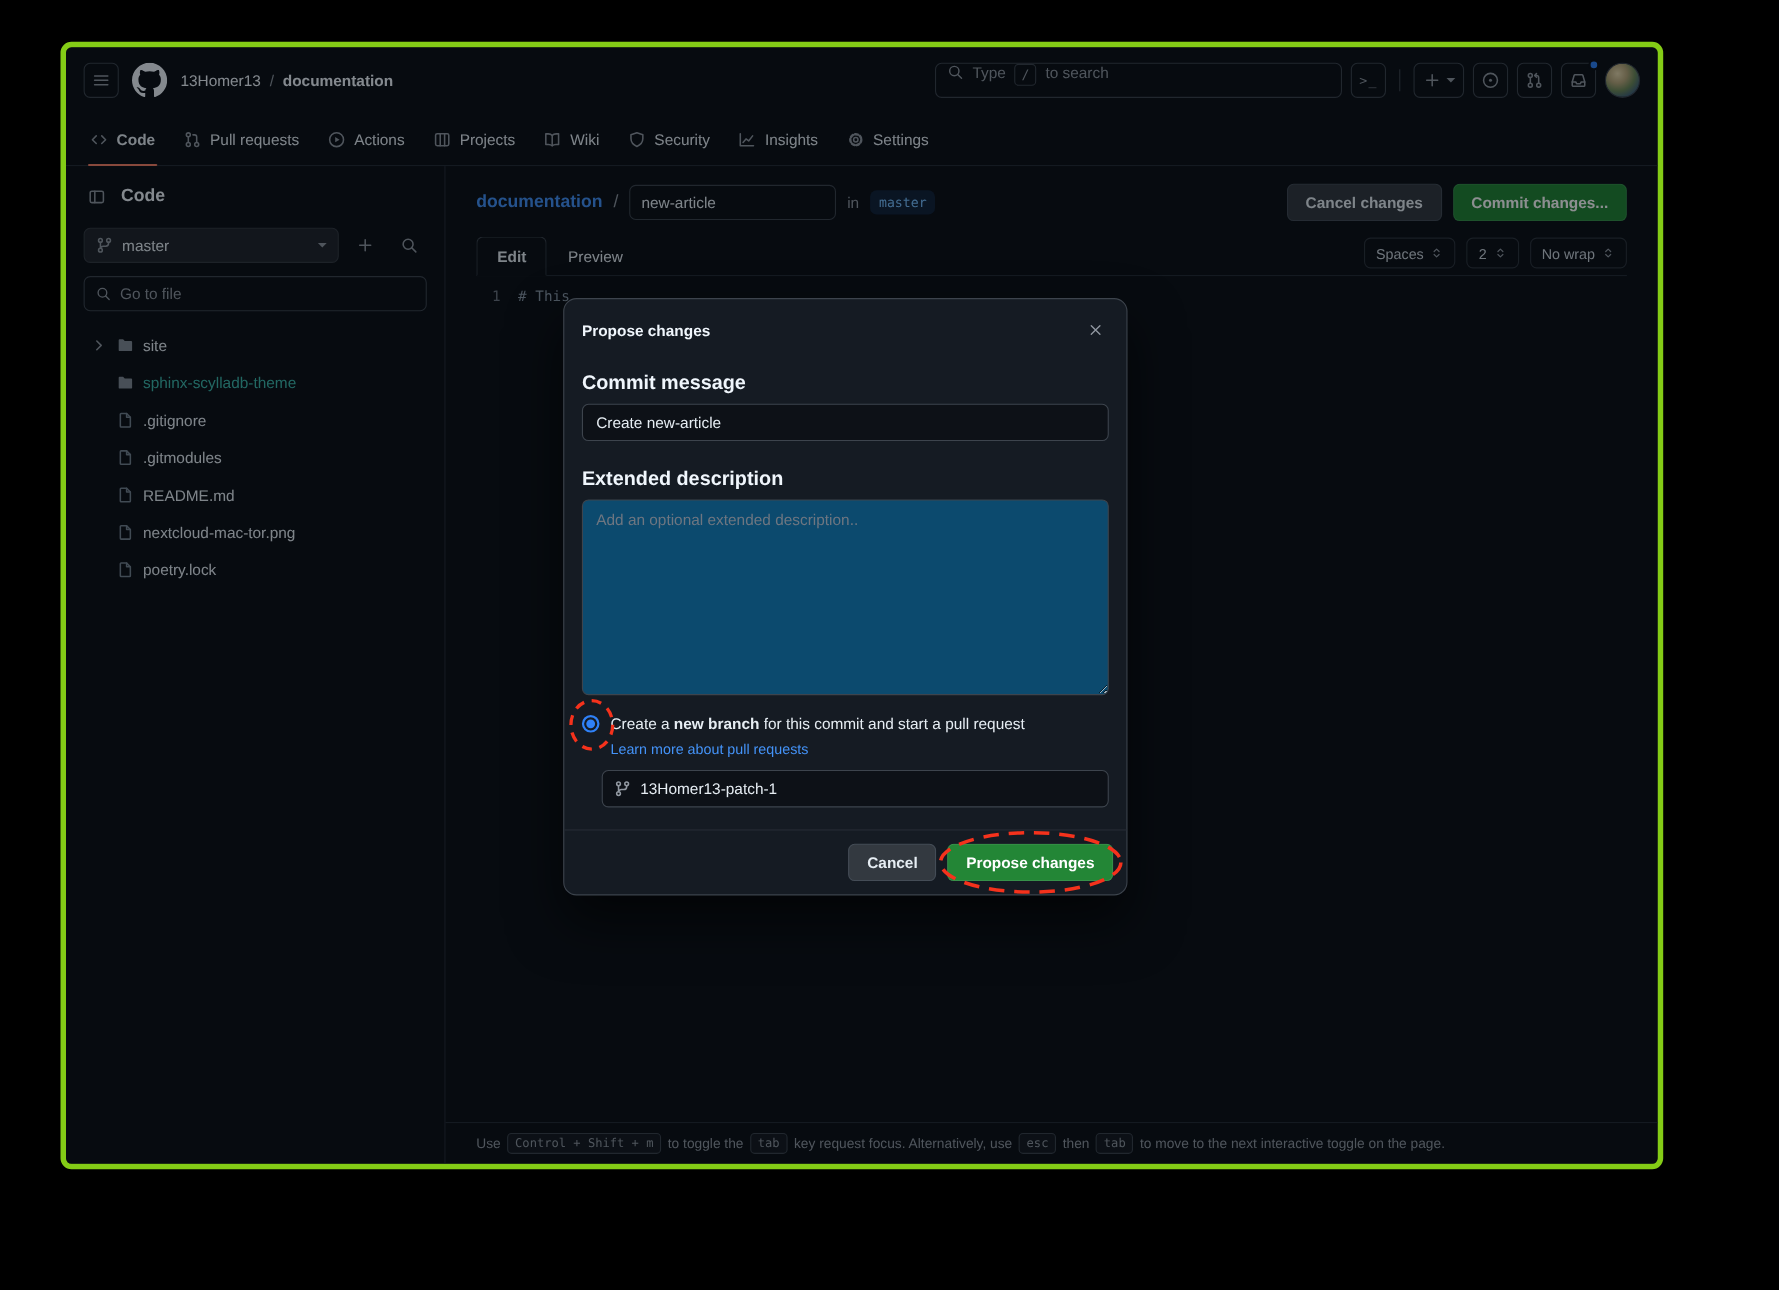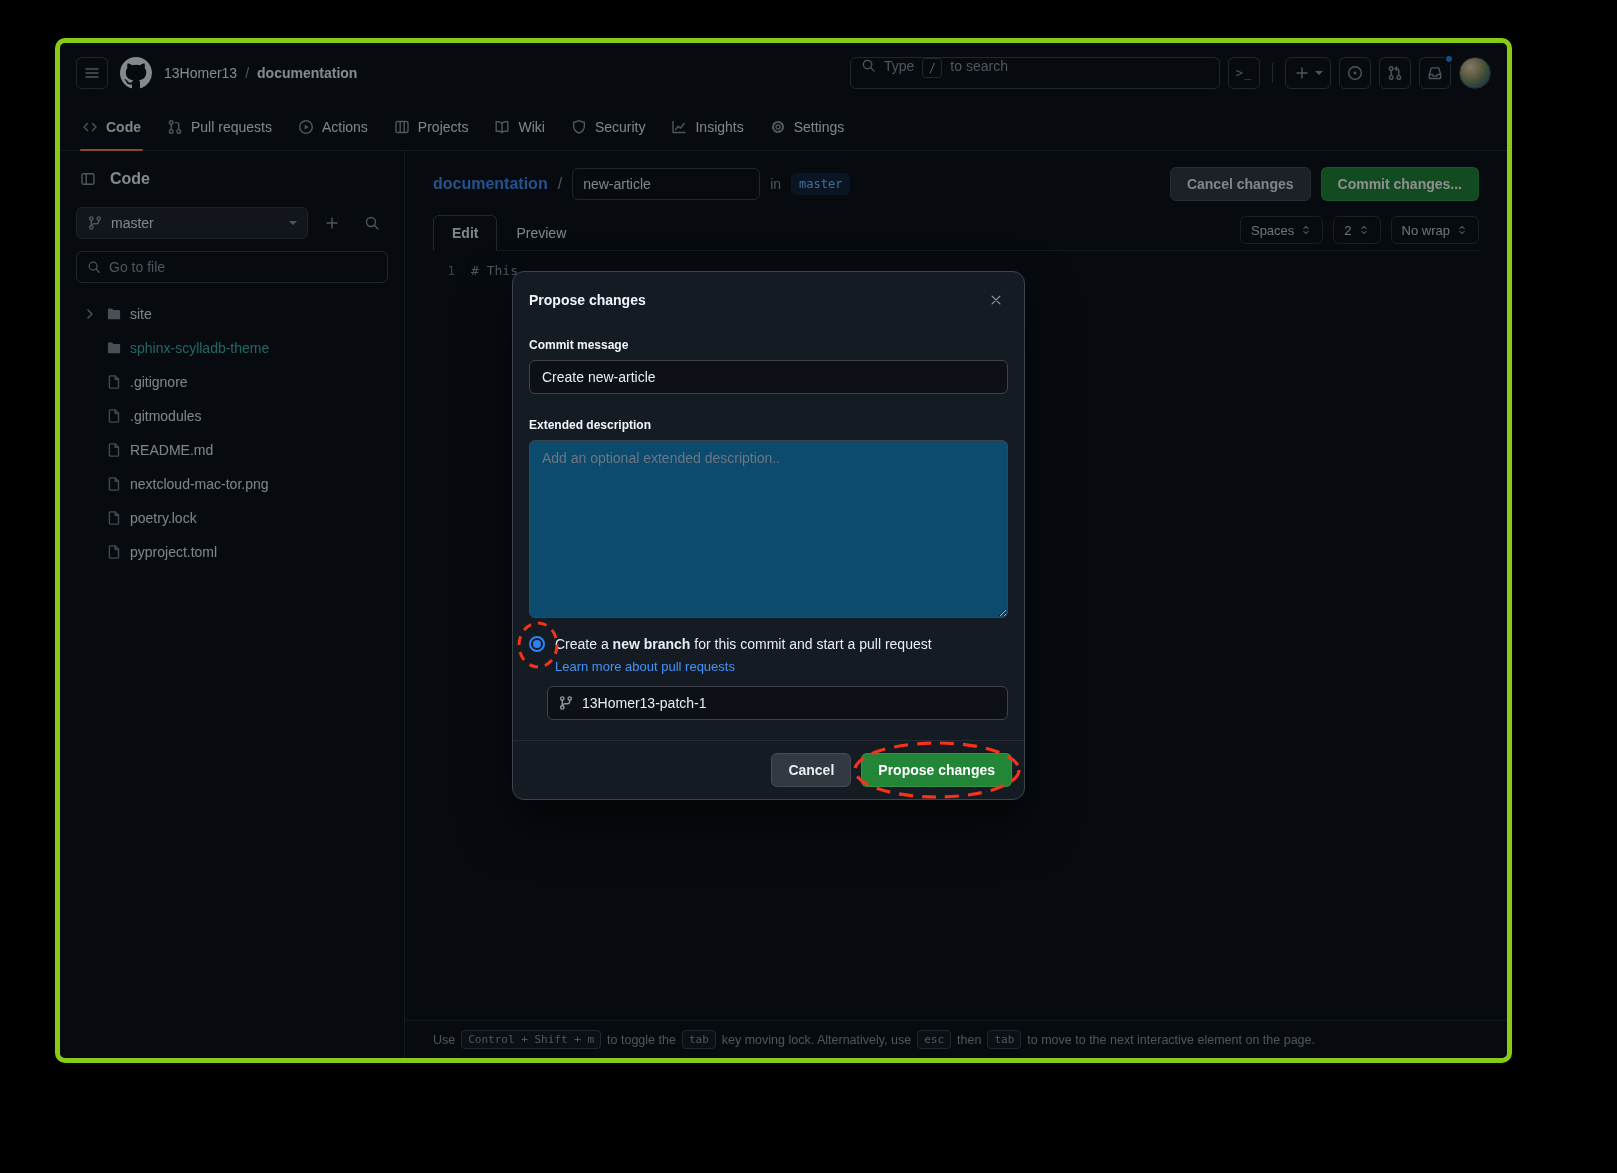--- a/index.html
+++ b/index.html
@@ -121,21 +121,21 @@
   .dim { position:absolute; inset:0; background:rgba(1,4,9,0.45); z-index:10; }
   .modal { position:absolute; left:452px; top:228px; width:513px; z-index:30;
            background:#151b23; border:1px solid #3d444d; border-radius:12px;
            box-shadow:0 24px 48px rgba(0,0,0,0.6); }
   .modal-header { display:flex; align-items:center; justify-content:space-between; padding:16px; }
   .modal-title { font-size:14px; font-weight:700; color:#f0f6fc; }
   .close-btn { width:24px; height:24px; display:inline-flex; align-items:center; justify-content:center;
                color:#9198a1; cursor:pointer; border-radius:6px; }
   .close-btn svg { width:14px; height:14px; }
   .modal-body { padding:2px 16px 14px; }
-  .field-label { font-weight:700; font-size:12px; color:#f0f6fc; margin:8px 0 8px; }
+  .field-label { font-weight:700; font-size:18px; color:#f0f6fc; margin:8px 0 8px; }
   .text-input { width:100%; height:34px; background:#0d1117; border:1px solid #3d444d;
                 border-radius:6px; color:#e6edf3; font-size:14px; padding:0 12px; outline:none; }
   .desc-area { width:100%; height:178px; background:#0c4a6e; border:1px solid #3d444d;
                border-radius:6px; color:#e6edf3; font-size:14px; padding:9px 12px; outline:none;
                resize:both; font-family:inherit; }
   .desc-area::placeholder { color:#6e7681; }
   .mb16 { margin-bottom:16px; }
   .radio-row { display:flex; align-items:center; gap:10px; margin-top:15px; font-size:14px; }
   .radio { width:16px; height:16px; border-radius:50%; border:1px solid #6e7681;
            flex-shrink:0; position:relative; cursor:pointer; }
@@ -380,28 +380,20 @@
           <span class="tree-name">nextcloud-mac-tor.png</span>
         </div>
         <div class="tree-row">
           <span class="chev-spacer"></span>
           <svg class="stroke file-ic" viewBox="0 0 16 16">
               <path d="M4.1 1.9h5l3.4 3.4v8.1c0 .4-.3.7-.7.7H4.1c-.4 0-.7-.3-.7-.7V2.6c0-.4.3-.7.7-.7Z"></path>
               <path d="M9.1 1.9v3.4h3.4"></path>
             </svg>
           <span class="tree-name">poetry.lock</span>
         </div>
-        <div class="tree-row">
-          <span class="chev-spacer"></span>
-          <svg class="stroke file-ic" viewBox="0 0 16 16">
-              <path d="M4.1 1.9h5l3.4 3.4v8.1c0 .4-.3.7-.7.7H4.1c-.4 0-.7-.3-.7-.7V2.6c0-.4.3-.7.7-.7Z"></path>
-              <path d="M9.1 1.9v3.4h3.4"></path>
-            </svg>
-          <span class="tree-name">pyproject.toml</span>
-        </div>
       </div>
     </div>
 
     <div class="main">
       <div class="file-head">
         <div class="file-crumb">
           <a class="repo-link">documentation</a>
           <span class="crumb-sep">/</span>
           <input class="filename-input" value="new-article" style="">
           <span class="in-lbl">in</span>
@@ -443,25 +435,25 @@
       <div class="editor">
         <span class="gutter">1</span>
         <span class="code-line"># This</span>
       </div>
 
       <div class="footer-hint">
         <span>Use</span>
         <kbd>Control + Shift + m</kbd>
         <span>to toggle the</span>
         <kbd>tab</kbd>
-        <span>key moving lock. Alternatively, use</span>
+        <span>key request focus. Alternatively, use</span>
         <kbd>esc</kbd>
         <span>then</span>
         <kbd>tab</kbd>
-        <span>to move to the next interactive element on the page.</span>
+        <span>to move to the next interactive toggle on the page.</span>
       </div>
     </div>
   </div>
 
   <div class="dim"></div>
 
   <div class="modal">
     <div class="modal-header">
       <span class="modal-title">Propose changes</span>
       <span class="close-btn">

